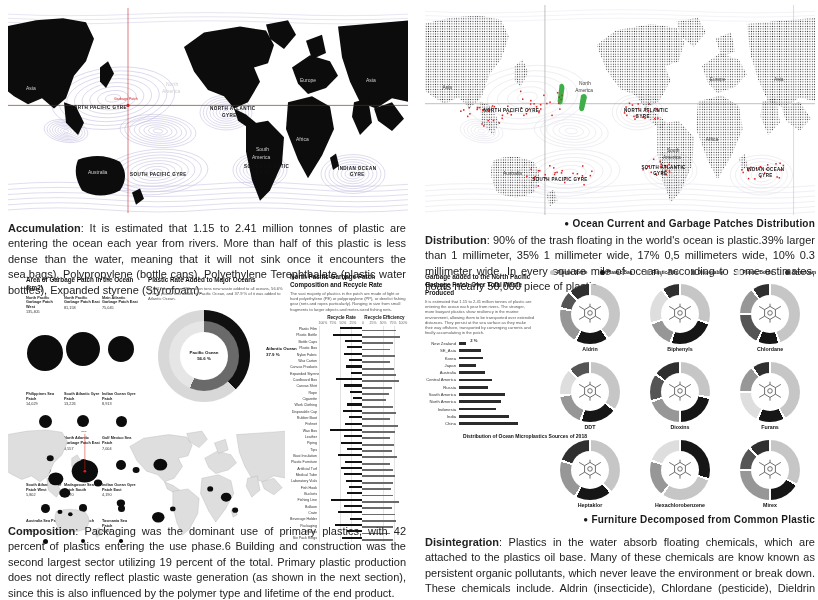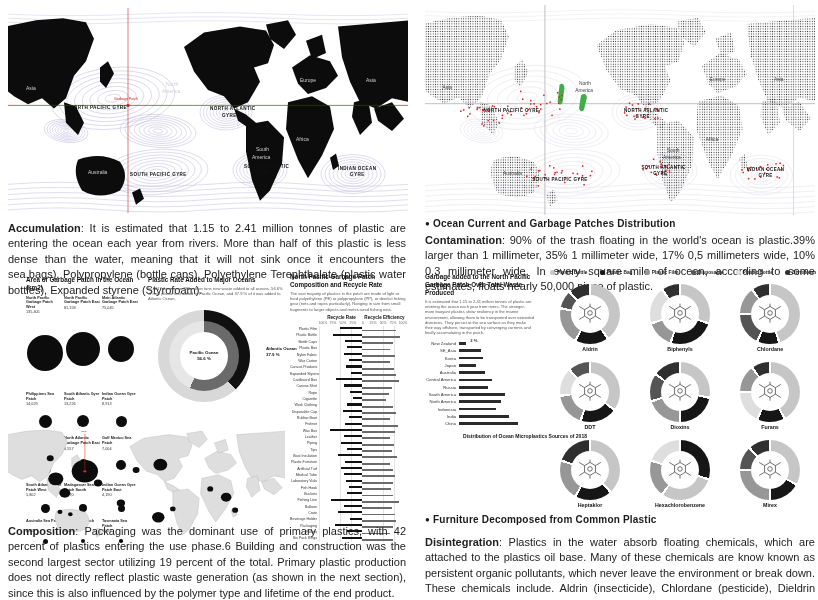--- a/index.html
+++ b/index.html
@@ -9,21 +9,21 @@
   svg{display:block}
 
   
   .caption{font-size:11px;line-height:1.4;color:#222;text-align:justify}
   .caption b{font-weight:bold}
   .tl-caption{left:8px;top:221px;width:398px}
   .tr-caption{left:425px;top:233px;width:390px}
   .bl-caption{left:8px;top:524px;width:398px}
   .br-caption{left:425px;top:535px;width:390px}
 
-  .heading{font-weight:bold;font-size:10px;text-align:left;letter-spacing:.2px}
+  .heading{font-weight:bold;font-size:10px;text-align:right;letter-spacing:.2px}
   .heading .bullet{font-size:8px;margin-right:3px;vertical-align:1px}
   .tr-heading{left:425px;top:218px;width:390px}
   .br-heading{left:425px;top:514px;width:390px}
 
   
   .tl-map{left:8px;top:8px;width:400px;height:205px}
   .tr-map{left:425px;top:5px;width:390px;height:210px}
   .mini-map{left:8px;top:424px;width:277px;height:118px}
 
   
@@ -425,21 +425,21 @@
     <text x="60" y="102" class="m-gyre">NORTH PACIFIC GYRE</text>
     <text x="110" y="168" class="m-gyre">SOUTH PACIFIC GYRE</text>
     <text x="204" y="102" class="m-gyre">NORTH ATLANTIC</text>
     <text x="216" y="108" class="m-gyre">GYRE</text>
     <text x="222" y="156" class="m-gyre">SOUTH ATLANTIC</text>
     <text x="234" y="162" class="m-gyre">GYRE</text>
     <text x="330" y="158" class="m-gyre">INDIAN OCEAN</text>
     <text x="342" y="164" class="m-gyre">GYRE</text>
   </svg>
 <div class="abs heading tr-heading"><span class="bullet">●</span><span>Ocean Current and Garbage Patches Distribution</span></div>
-<p class="abs caption tr-caption"><b>Contamination</b><span>: 90% of the trash floating in the world's ocean is plastic.39% larger than 1 millimeter, 35% 1 millimeter wide, 17% 0,5 millimeters wide, 10% 0.3 millimeter wide. In every square mile of ocean, according to some estimates, floats nearly 50,000 piece of plastic.</span></p>
+<p class="abs caption tr-caption"><b>Distribution</b><span>: 90% of the trash floating in the world's ocean is plastic.39% larger than 1 millimeter, 35% 1 millimeter wide, 17% 0,5 millimeters wide, 10% 0.3 millimeter wide. In every square mile of ocean, according to some estimates, floats nearly 50,000 piece of plastic.</span></p>
 
 <div class="abs bl-col1">
   <div class="chart-title">Area of Garbage Patch in the Ocean (km2)</div>
   <div class="bubble-grid" id="bubble-grid">
       <div class="bubble-cell">
         <div class="bubble-label">North Pacific Garbage Patch West</div>
         <div class="bubble-value">135,405</div>
         <div class="bubble-circle-wrap" style="height: 78px;">
           <div class="bubble-circle" style="height: 36px; width: 36px;"></div>
         </div>

